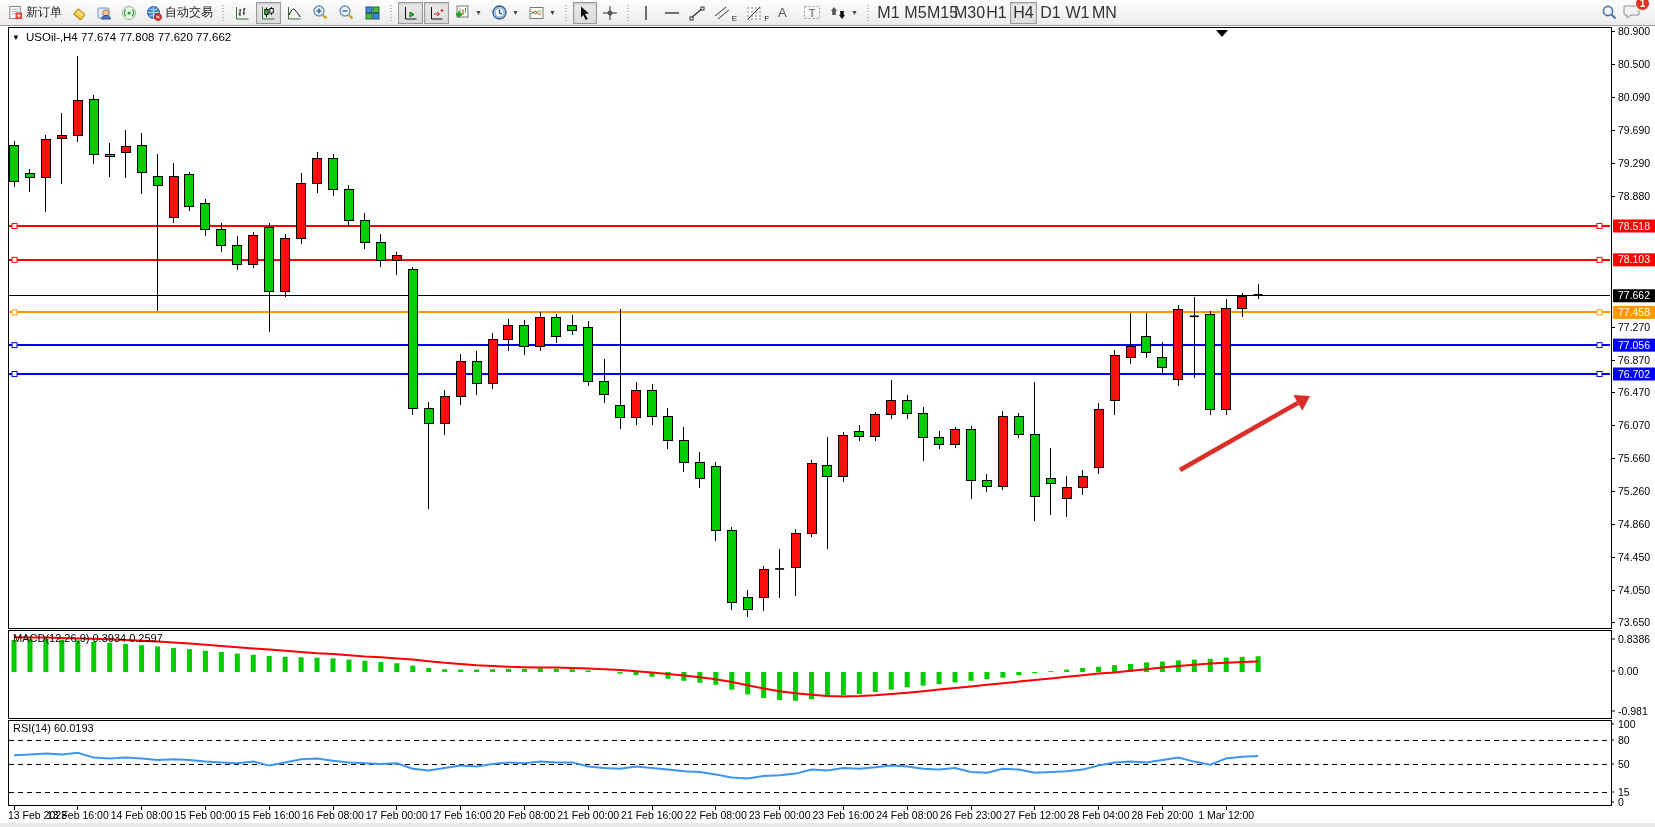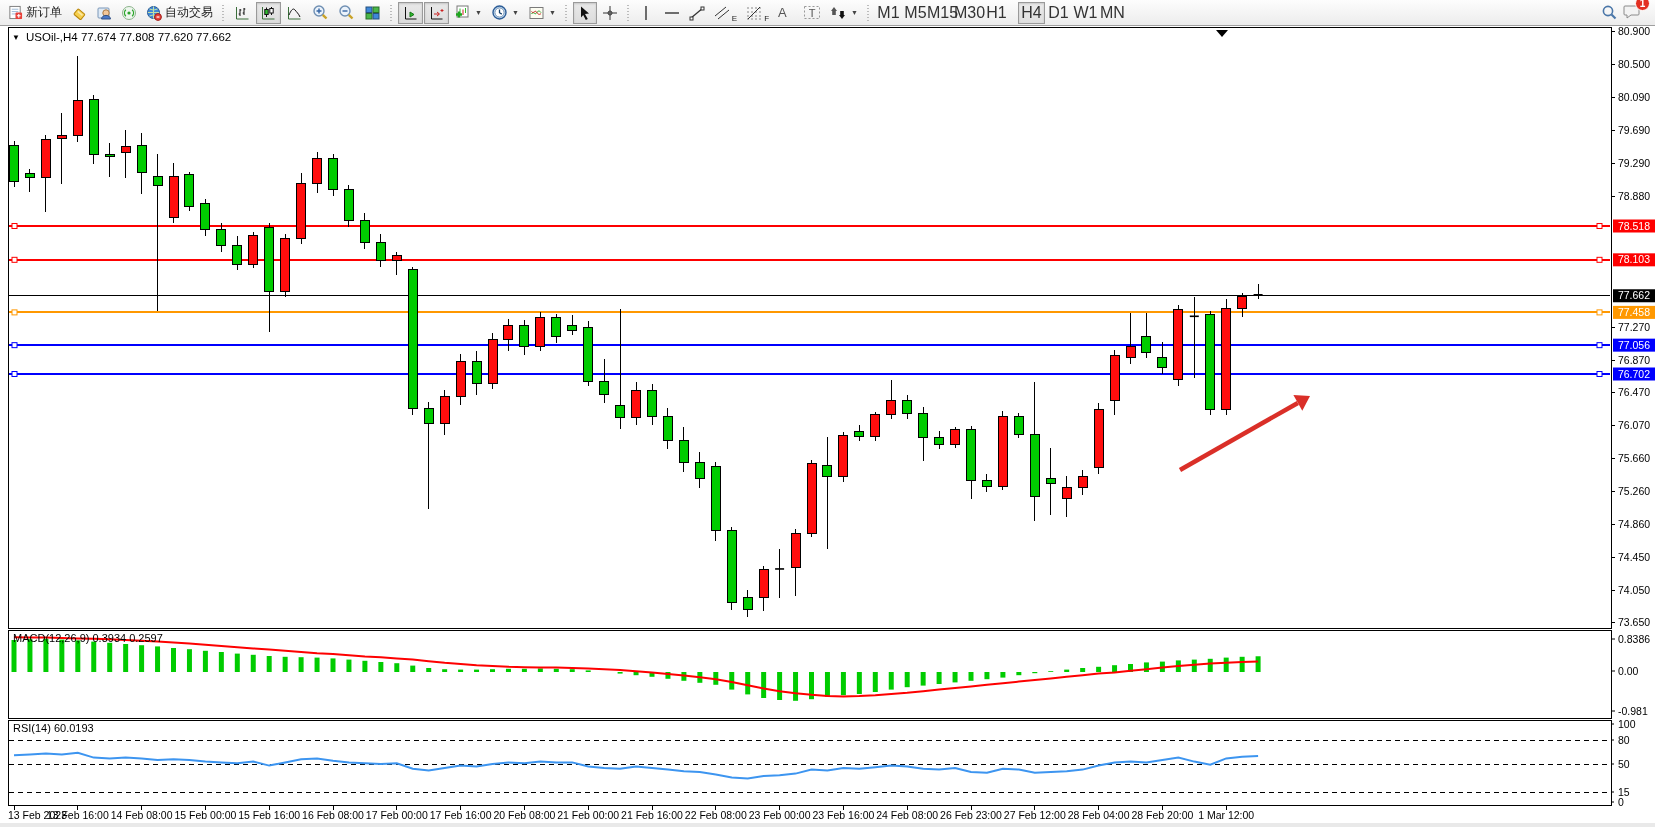--- a/index.html
+++ b/index.html
@@ -15,21 +15,21 @@
   .tbtn { height:22px; min-width:24px; padding:0 3px; display:flex; align-items:center; gap:3px;
           border:1px solid transparent; background:transparent; font-size:12px; color:#222;
           font-family:"Liberation Sans",sans-serif; cursor:default; }
   .tbtn.pressed { border:1px solid #9a9a9a; background:linear-gradient(#e9e9e9,#dcdcdc);
                   box-shadow:inset 0 1px 2px rgba(0,0,0,.15); }
   .tbtn svg { display:block; }
   .caret { font-size:7px; color:#444; margin-left:1px; }
   .tf-btn { height:22px; width:27px; justify-content:center; display:flex; align-items:center;
             border:1px solid transparent; font-size:16px; color:#333; }
   .tf-btn.pressed { border:1px solid #9a9a9a; background:linear-gradient(#ececec,#dfdfdf);
-                    box-shadow:inset 0 1px 2px rgba(0,0,0,.15);margin-left:8px; }
+                    box-shadow:inset 0 1px 2px rgba(0,0,0,.15); }
   .spacer { flex:1; }
   .chat-wrap { position:relative; margin-right:10px; }
   .badge { position:absolute; top:-7px; right:-9px; min-width:15px; height:15px; border-radius:8px;
            background:#e33022; color:#fff; font-size:10px; font-weight:bold; display:flex;
            align-items:center; justify-content:center; padding:0 3px; border:1px solid #fff; }
   
   .chart-area { position:absolute; left:0; top:26px; width:1655px; height:801px; background:#fff; }
   svg text { font-family:"Liberation Sans", sans-serif; }
 </style>
 </head>

